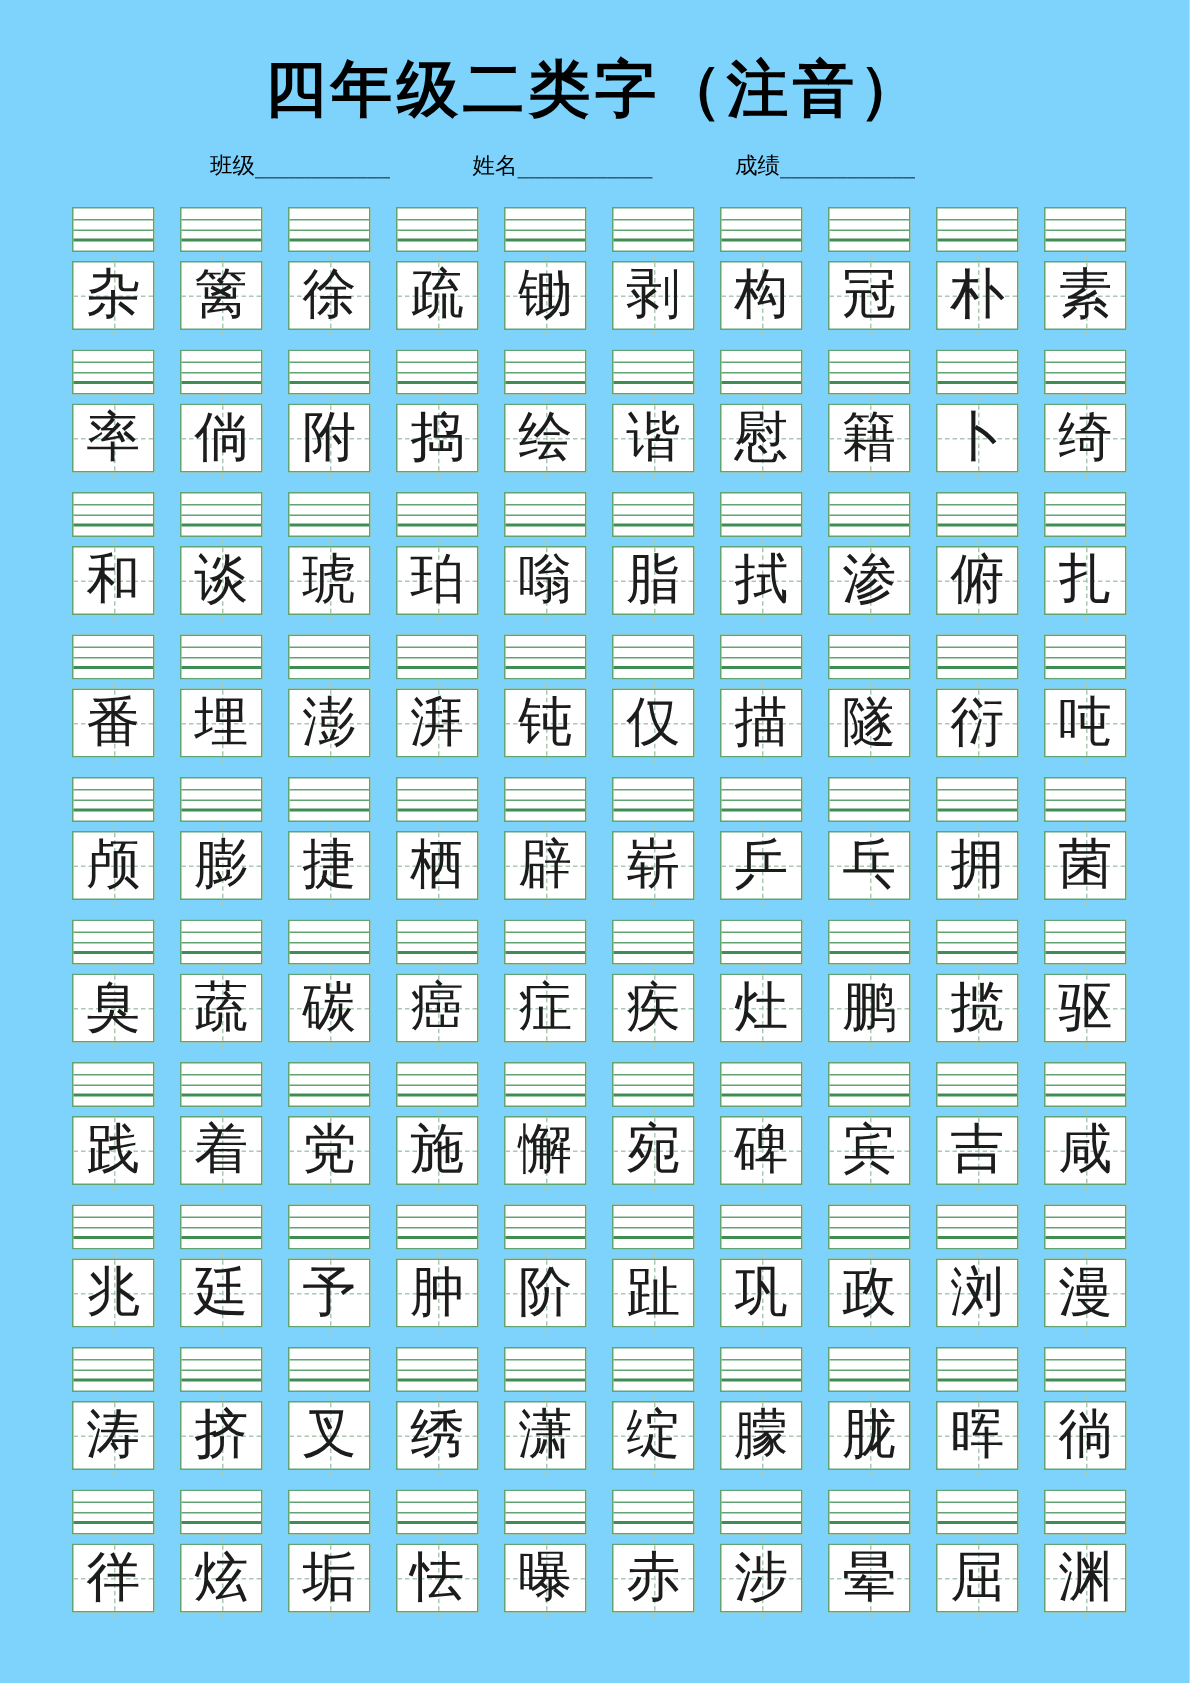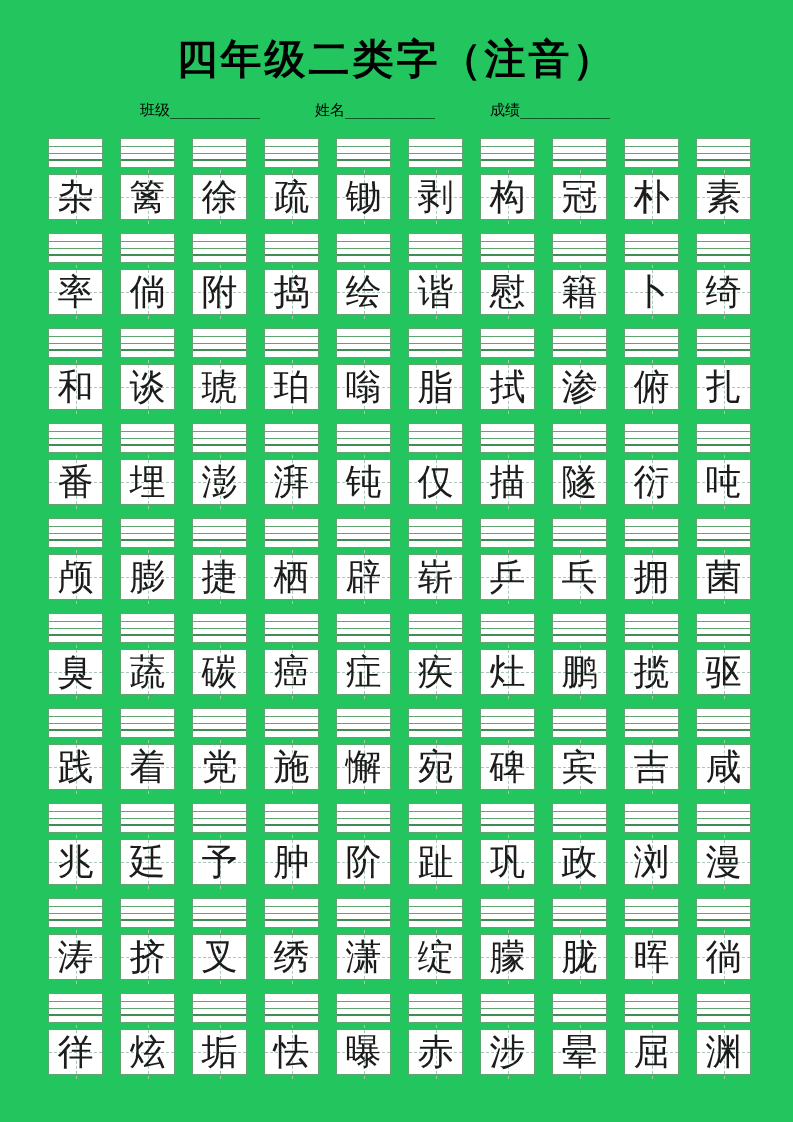--- a/index.html
+++ b/index.html
@@ -5,21 +5,21 @@
   :root{
     --line-green:#5fa471;
     --bold-green:#3e8e54;
     --dash-green:#a9c9b2;
     --ink:#1c1c1c;
   }
   *{margin:0;padding:0;box-sizing:border-box;}
   html,body{background:#e8e8e8;}
   .page{
     width:793px;height:1122px;
-    background:#22c55e;
+    background:#7dd3fc;
     margin:0 auto;
     position:relative;
     font-family:"DejaVu Serif", serif;
     color:var(--ink);
     overflow:hidden;
   }
   .title{
     padding-top:32px;
     text-align:center;
     font-size:41px;

